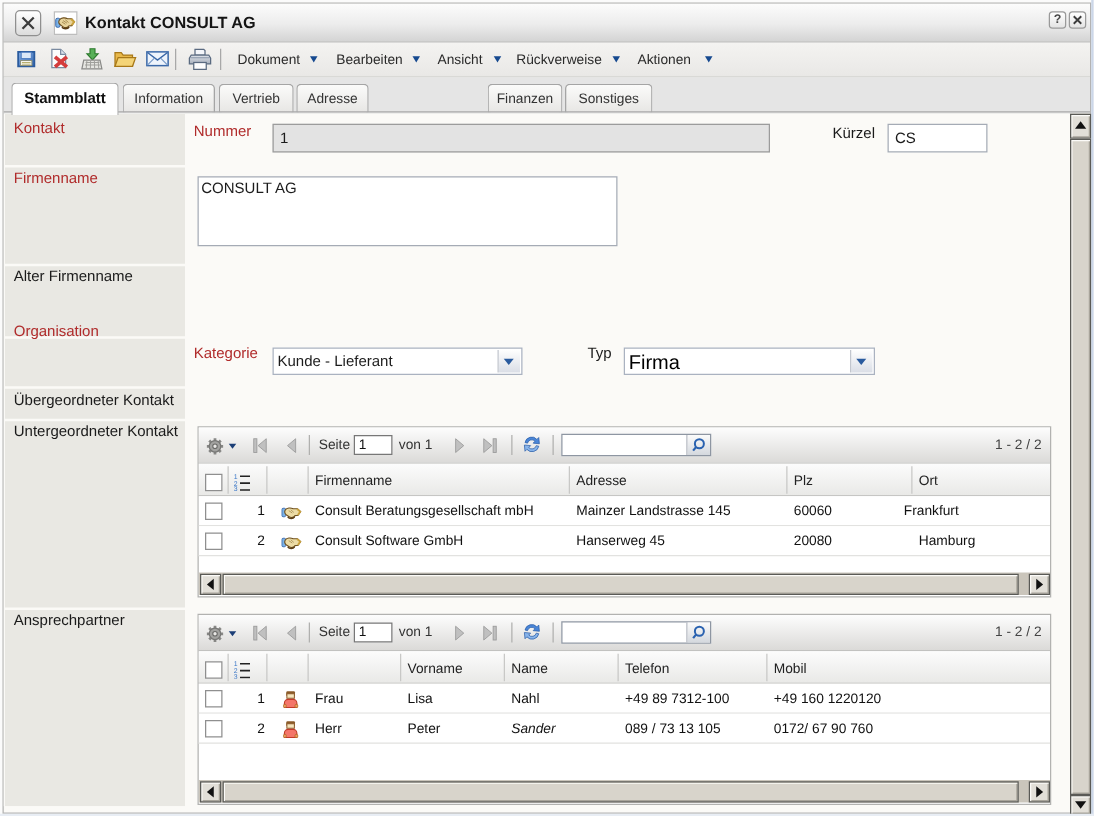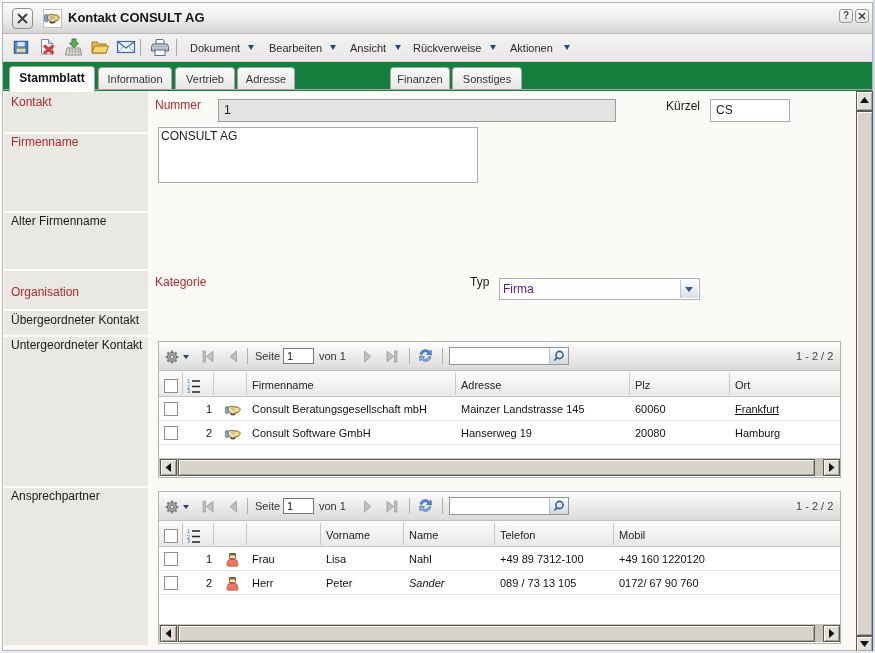--- a/index.html
+++ b/index.html
@@ -14,21 +14,21 @@
   #closebig{left:9px;top:5px;width:19px;height:19px;border:1px solid #8f8f8f;border-radius:4px;background:linear-gradient(#ffffff,#ececec 55%,#dcdcdc);}
   #iconbox{left:40px;top:6px;width:17px;height:17px;border:1px solid #bdbdbd;background:#fff;}
   #wtitle{left:65px;top:7px;font-size:13px;font-weight:bold;color:#141414;}
   .tbtn{width:12px;height:12px;border:1px solid #9a9a9a;border-radius:3px;background:linear-gradient(#ffffff,#e4e4e4);text-align:center;line-height:12px;font-size:10px;font-weight:bold;color:#4a4a4a;}
   
   #toolbar{left:0;top:31px;width:869px;height:27px;background:linear-gradient(#f4f3f1,#e9e8e6);border-bottom:1px solid #cfcfcd;}
   .tsep{width:1px;height:17px;background:#a8a8a8;top:5px;}
   .menu{top:8px;font-size:11px;color:#2a2a2a;}
   .mtri{top:11px;width:0;height:0;border-left:3.5px solid transparent;border-right:3.5px solid transparent;border-top:5px solid #16498f;}
   
-  #tabstrip{left:0;top:59px;width:869px;height:29px;background:#15803d;}
+  #tabstrip{left:0;top:59px;width:869px;height:29px;background:#e5e5e5;}
   #tabstrip::after{content:"";position:absolute;left:0;top:27px;width:869px;height:1px;background:#a9a9a9;}
   .tab{box-sizing:border-box;top:5px;height:23px;border:1px solid #a5a5a5;border-bottom:none;border-radius:4px 4px 0 0;background:linear-gradient(#fbfbfa,#e7e6e4);font-size:11px;color:#333;text-align:center;line-height:23px;}
   .tab.active{top:4px;height:26px;background:#ffffff;font-weight:bold;font-size:12px;color:#111;line-height:22px;z-index:3;}
   
   #content{left:0;top:88px;width:852px;height:554px;background:#fbfaf7;overflow:hidden;}
   #rail{left:1px;top:0;width:144px;height:554px;background:#e9e8e3;}
   .rsep{left:1px;width:144px;height:2px;background:#fbfaf7;}
   .flabel{left:8px;font-size:12px;color:#1a1a1a;}
   .red{color:#b02b2b !important;}
   .fl2{font-size:12px;color:#1a1a1a;}
@@ -171,37 +171,43 @@
     <div id="rail" class="abs"></div>
     <div class="rsep abs" style="top:41px;"></div>
     <div class="rsep abs" style="top:120px;"></div>
     <div class="rsep abs" style="top:178px;"></div>
     <div class="rsep abs" style="top:218px;"></div>
     <div class="rsep abs" style="top:244px;"></div>
     <div class="rsep abs" style="top:395px;"></div>
     <div class="flabel red abs" style="top:4px;">Kontakt</div>
     <div class="flabel red abs" style="top:44px;">Firmenname</div>
     <div class="flabel abs" style="top:123px;">Alter Firmenname</div>
-    <div class="flabel red abs" style="top:194px;">Organisation</div>
+    <div class="flabel red abs" style="top:167px;">Organisation</div>
     <div class="flabel abs" style="top:222px;">Übergeordneter Kontakt</div>
     <div class="flabel abs" style="top:247px;">Untergeordneter Kontakt</div>
     <div class="flabel abs" style="top:398px;">Ansprechpartner</div>
 
     <div class="fl2 red abs" style="left:152px;top:7px;">Nummer</div>
     <div class="inbox dis abs" style="left:215px;top:8px;width:391px;height:21px;line-height:21px;padding-left:5px;">1</div>
     <div class="fl2 abs" style="left:663px;top:8px;">Kürzel</div>
     <div class="inbox abs" style="left:707px;top:8px;width:73px;height:21px;line-height:21px;padding-left:5px;">CS</div>
 
-    <div class="inbox abs" style="left:155px;top:36px;width:316px;height:53px;padding:1px 0 0 2px;">CONSULT AG</div>
+    <div class="inbox abs" style="left:155px;top:50px;width:316px;height:53px;padding:1px 16px 0 2px;">CONSULT AG</div>
 
 
     <div class="fl2 red abs" style="left:152px;top:184px;text-align:right;">Kategorie</div>
+    <div class="combo abs" style="left:215px;top:187px;width:198px;height:20px;">
+      <div style="position:absolute;left:3px;top:3px;font-size:12px;color:#1c1c1c;">Kunde - Lieferant</div>
+      <div class="cbtn">
+            <div class="chev"></div>
+          </div>
+    </div>
     <div class="fl2 abs" style="left:467px;top:184px;">Typ</div>
     <div class="combo abs" style="left:496px;top:187px;width:199px;height:20px;">
-      <div style="position:absolute;left:3px;top:3px;font-size:12px;color:#4c1d95;">Firma</div>
+      <div style="position:absolute;left:3px;top:3px;font-size:16px;color:#000000;">Firma</div>
       <div class="cbtn">
             <div class="chev"></div>
           </div>
     </div>
 
     <div class="grid abs" style="left:155px;top:250px;width:681px;height:135px;" id="grid1">
           <div class="gtool">
             <svg style="position:absolute;left:5px;top:7px;" width="16" height="16" viewBox="0 0 16 16">
               <g stroke="#888886" stroke-width="2.2">
                 <path d="M8 1.5 L8 14.5 M1.5 8 L14.5 8 M3.4 3.4 L12.6 12.6 M12.6 3.4 L3.4 12.6"></path>
@@ -269,34 +275,34 @@
             <svg style="position:absolute;left:66px;top:7px;" width="17" height="13" viewBox="0 0 17 13">
               <rect x="0.5" y="2.6" width="3" height="6.8" rx="1" fill="#7ab2e8" stroke="#3866a8" stroke-width="0.7"></rect>
               <path d="M3.2 4 C4.5 2.2,7.5 2,9.5 3 L13 3 L15.5 5.3 L13.5 8.2 L11 8.5 C10.5 10,7.8 10.4,6.3 9.4 L4.2 8 C2.8 7,2.6 5.2,3.2 4 Z" fill="#ecdca6" stroke="#6e501e" stroke-width="0.9"></path>
               <path d="M12.6 3.2 L15.2 5.3 L13.3 8" fill="none" stroke="#caa23c" stroke-width="1.4"></path>
               <path d="M5.2 9.6 C6.6 11.2,9.4 11.2,10.7 9.5" fill="none" stroke="#5a3c14" stroke-width="1.2"></path>
               <path d="M6 4.5 L8.8 6.4 M7.6 3.8 L10 5.9" stroke="#a08448" stroke-width="0.6"></path>
             </svg>
             <div class="cell" style="left:93px;">Consult Beratungsgesellschaft mbH</div>
             <div class="cell" style="left:302px;">Mainzer Landstrasse 145</div>
             <div class="cell" style="left:476px;">60060</div>
-            <div class="cell" style="left:576px;text-decoration:underline;">Frankfurt</div>
+            <div class="cell" style="left:564px;">Frankfurt</div>
           </div>
           <div class="grow" style="top:79px;">
             <div class="cb" style="left:5px;top:5px;"></div>
             <div class="cell" style="left:31px;width:22px;text-align:right;">2</div>
             <svg style="position:absolute;left:66px;top:7px;" width="17" height="13" viewBox="0 0 17 13">
               <rect x="0.5" y="2.6" width="3" height="6.8" rx="1" fill="#7ab2e8" stroke="#3866a8" stroke-width="0.7"></rect>
               <path d="M3.2 4 C4.5 2.2,7.5 2,9.5 3 L13 3 L15.5 5.3 L13.5 8.2 L11 8.5 C10.5 10,7.8 10.4,6.3 9.4 L4.2 8 C2.8 7,2.6 5.2,3.2 4 Z" fill="#ecdca6" stroke="#6e501e" stroke-width="0.9"></path>
               <path d="M12.6 3.2 L15.2 5.3 L13.3 8" fill="none" stroke="#caa23c" stroke-width="1.4"></path>
               <path d="M5.2 9.6 C6.6 11.2,9.4 11.2,10.7 9.5" fill="none" stroke="#5a3c14" stroke-width="1.2"></path>
               <path d="M6 4.5 L8.8 6.4 M7.6 3.8 L10 5.9" stroke="#a08448" stroke-width="0.6"></path>
             </svg>
             <div class="cell" style="left:93px;">Consult Software GmbH</div>
-            <div class="cell" style="left:302px;">Hanserweg 19</div>
+            <div class="cell" style="left:302px;">Hanserweg 45</div>
             <div class="cell" style="left:476px;">20080</div>
             <div class="cell" style="left:576px;">Hamburg</div>
           </div>
           <div class="hsb" style="left:0px;top:116px;width:681px;">
             <div class="sbtn" style="left:1px;top:1px;width:15px;height:15px;">
               <svg width="15" height="15">
                 <path d="M10 3 L10 12 L4.5 7.5 Z" fill="#111"></path>
               </svg>
             </div>
             <div class="sthumb" style="left:19px;top:1px;width:635px;height:15px;"></div>

